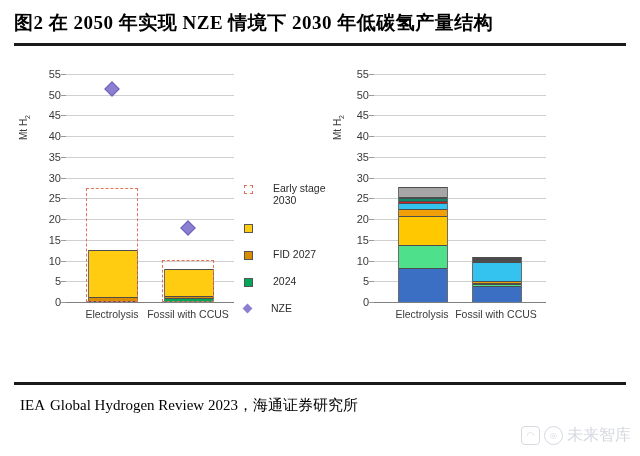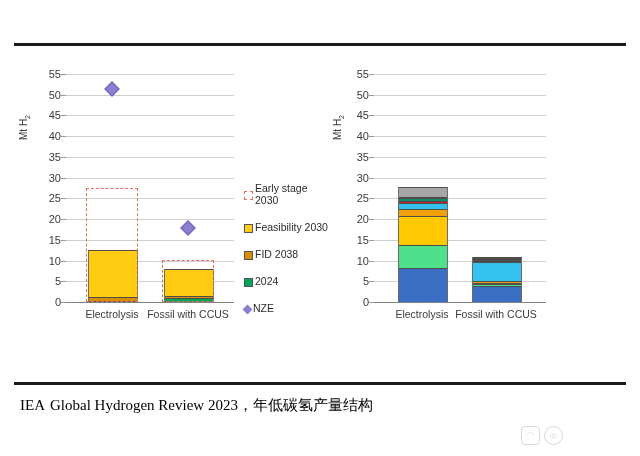--- a/index.html
+++ b/index.html
@@ -103,38 +103,41 @@
   }
   .xtick{
     position:absolute;top:100%;margin-top:6px;
     font-size:10.5px;color:#3a3a3a;text-align:center;white-space:nowrap;
     transform:translateX(-50%);
   }
 
   
   .legend{position:absolute;}
   .legend.left{left:228px;top:120px;width:84px;}
-  .lgitem{display:flex;align-items:center;gap:2px;margin-bottom:0;}
+  .lgitem{display:flex;align-items:flex-start;gap:20px;margin-bottom:0;}
   .lgkey{
     width:7px;height:7px;flex:0 0 7px;border:.9px solid #555;margin-top:3px;
   }
   .lgkey.diamond{
     border:none;width:7px;height:7px;background:#8b7fd1;
     transform:rotate(45deg);margin-top:3px;
   }
   .lgkey.dashed{
     background:#fff;border:1.2px dashed #e2725b;
   }
   .lgtext{font-size:10.5px;color:#2b2b2b;line-height:12px;white-space:pre-line;}
 </style>
 </head>
 <body>
 
 <div class="page">
 
+  <div class="title-wrap">
+    <span class="title">图2   在 2050 年实现 NZE 情境下 2030 年低碳氢产量结构</span>
+  </div>
   <div class="rule-top"></div>
 
   <div class="chart left" id="chart-left">
     <div class="ylab">Mt H<sub>2</sub></div>
     <div class="plot" id="plot-left">
         <div class="tickmark" style="top: 228px;"></div>
         <div class="ytick" style="top: 228px;">0</div>
         <div class="gridline" style="top: 207.273px;"></div>
         <div class="tickmark" style="top: 207.273px;"></div>
         <div class="ytick" style="top: 207.273px;">5</div>
@@ -185,25 +188,24 @@
         <div class="nze" title="NZE: 51.5" style="left: 46px; bottom: 213.491px; background: rgb(139, 127, 209);"></div>
         <div class="nze" title="NZE: 17.9" style="left: 122px; bottom: 74.2036px; background: rgb(139, 127, 209);"></div>
       </div>
     <div class="legend left" id="legend-left">
         <div class="lgitem" style="margin-bottom: 15px;">
           <span class="lgkey dashed" style="border-color: rgb(226, 114, 91);"></span>
           <span class="lgtext">Early stage 2030</span>
         </div>
         <div class="lgitem" style="margin-bottom: 15px;">
           <span class="lgkey" style="background: rgb(255, 204, 17);"></span>
-          <span class="lgtext">Feasibility 2030</span>
         </div>
         <div class="lgitem" style="margin-bottom: 15px;">
           <span class="lgkey" style="background: rgb(217, 140, 0);"></span>
-          <span class="lgtext">FID 2038</span>
+          <span class="lgtext">FID 2027</span>
         </div>
         <div class="lgitem" style="margin-bottom: 15px;">
           <span class="lgkey" style="background: rgb(0, 166, 90);"></span>
           <span class="lgtext">2024</span>
         </div>
         <div class="lgitem" style="margin-bottom: 15px;">
           <span class="lgkey diamond" style="background: rgb(139, 127, 209);"></span>
           <span class="lgtext">NZE</span>
         </div>
       </div>
@@ -274,21 +276,22 @@
       </div>
 
   </div>
 
   <div class="rule-bottom"></div>
 
   <div class="source">
     <span>IEA</span>
     <span class="sp"></span>
     <span class="it">Global Hydrogen Review 2023</span>
-    <span>，年低碳氢产量结构</span>
+    <span>，海通证券研究所</span>
   </div>
 
   <div class="watermark">
     <span class="wm-badge">◠</span>
     <span class="wm-circ">◎</span>
+    <span>未来智库</span>
   </div>
 
 </div>
 
 </body></html>

